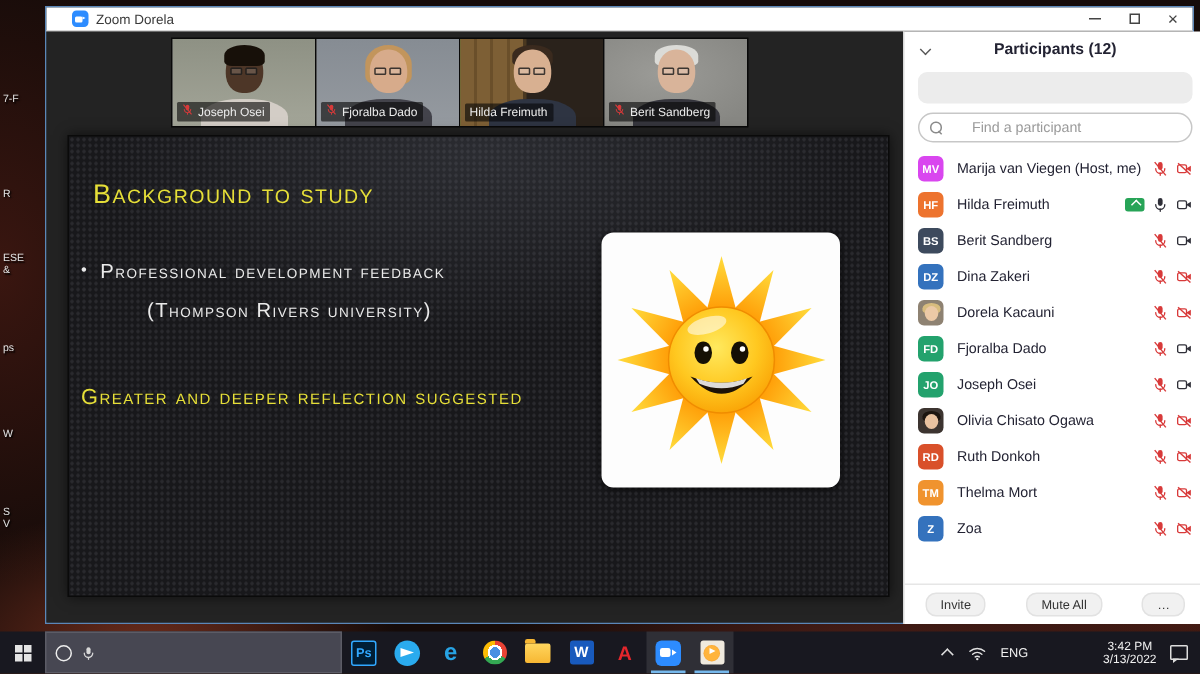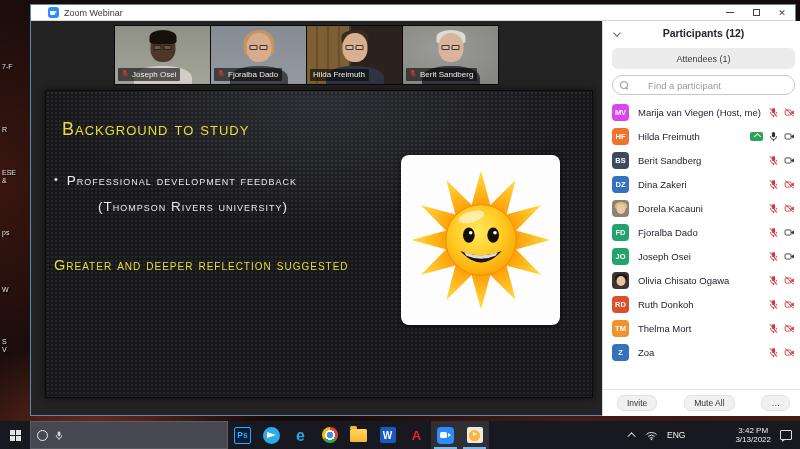--- a/index.html
+++ b/index.html
@@ -208,21 +208,21 @@
 &amp;</span>
 <span class="desk-label" style="top:229px">ps</span>
 <span class="desk-label" style="top:286px">W</span>
 <span class="desk-label" style="top:338px">S
 V</span>
 
 <div class="zwin">
 
   <div class="titlebar">
     <span class="zicon"></span>
-    <span class="ztitle">Zoom Webinar</span>
+    <span class="ztitle">Zoom Dorela</span>
     <span class="wctrls">
       <span class="wc wc-min">
           <i></i>
         </span>
       <span class="wc wc-max">
           <i></i>
         </span>
       <span class="wc wc-close">✕</span>
     </span>
   </div>
@@ -357,21 +357,20 @@
         </svg>
       </div>
     </div>
 
     <div class="panel">
       <div class="p-head">
         <span class="p-chev"></span>
         <span class="p-title">Participants (12)</span>
       </div>
       <div class="p-tabs">
-        <div class="p-tab">Attendees (1)</div>
       </div>
       <div class="p-search">
         <span class="mag"></span>
         <input placeholder="Find a participant" style="">
       </div>
       <div class="p-list">
           <div class="p-row">
             <span class="avat" style="background: #d946ef;">MV</span>
             <span class="p-name">Marija van Viegen (Host, me)</span>
             <span class="p-icons">

